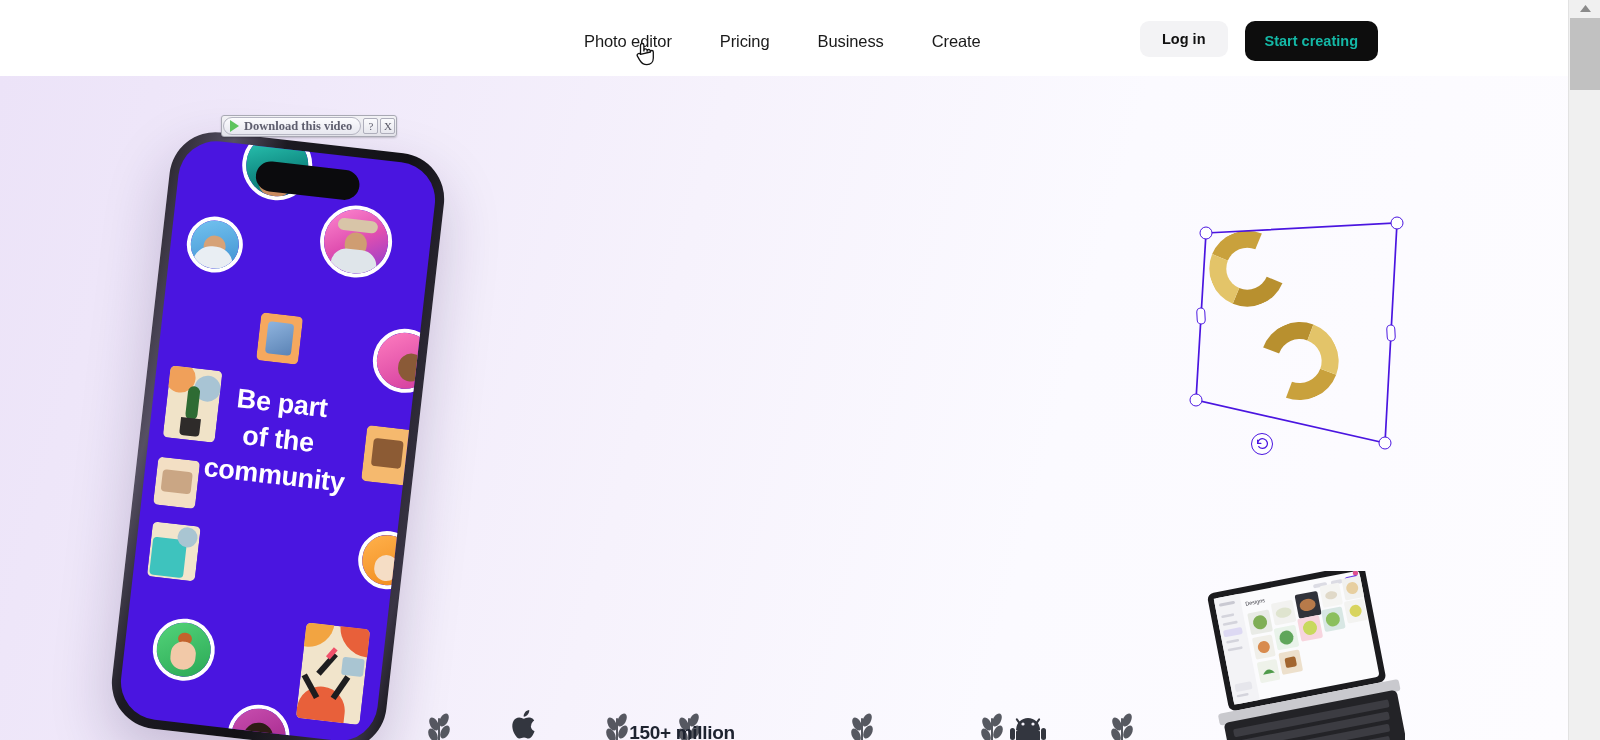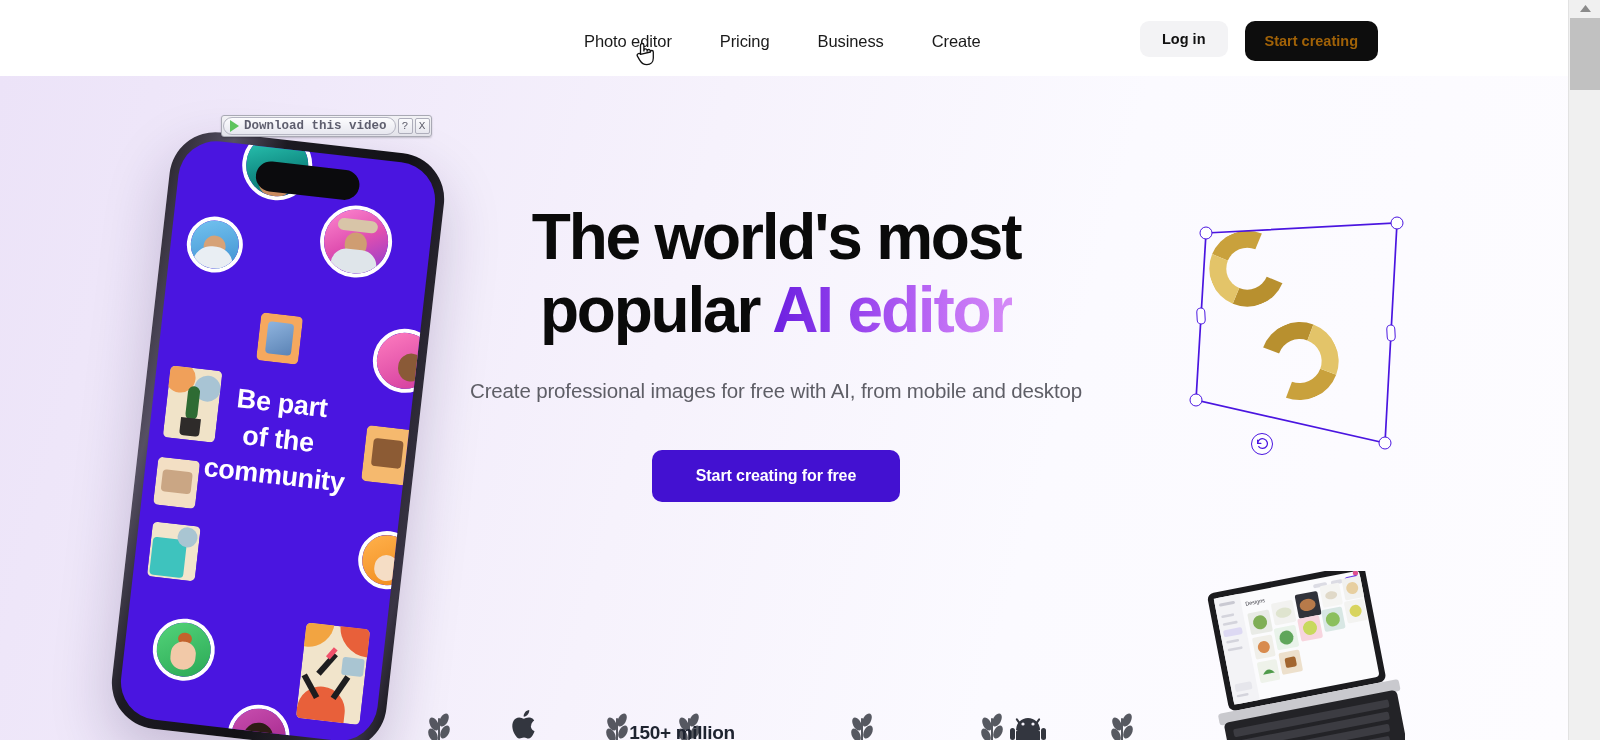--- a/index.html
+++ b/index.html
@@ -44,21 +44,21 @@
   #auth {
     position:absolute; right:190px; top:21px;
     display:flex; gap:17px;
   }
   #login-btn {
     background:#f3f3f5; color:#111; border:none; border-radius:9px;
     font-size:14.5px; font-weight:bold; padding:0 22px; height:36px;
     cursor:pointer; font-family:inherit;
   }
   #start-btn {
-    background:#0d0d0d; color:#a16207; border:none; border-radius:10px;
+    background:#0d0d0d; color:#14b8a6; border:none; border-radius:10px;
     font-size:14.5px; font-weight:bold; padding:0 20px; height:40px;
     cursor:pointer; font-family:inherit;
   }
 
   
   #hero {
     position:absolute; left:0; top:76px; width:1568px; height:664px;
     background:
       linear-gradient(105deg,#ece3f8 0%, #f0e9fa 18%, #f6f2fc 42%, #fbfaff 66%, #fdfcff 100%);
     overflow:hidden;
@@ -84,21 +84,21 @@
     font-size:16px; font-weight:bold; padding:0 44px; height:52px;
     cursor:pointer; font-family:inherit; letter-spacing:-0.1px;
   }
 
   
   #dlbadge {
     position:absolute; left:221px; top:115px; z-index:35;
     height:22px; display:flex; align-items:stretch;
     background:linear-gradient(#f2f2f5,#e3e3ea);
     border:1px solid #a9a9b4; border-radius:3px;
-    font-size:12.5px; font-family:Liberation Mono, monospace;
+    font-size:12.5px; font-family:Liberation Serif, serif;
     box-shadow:0 1px 2px rgba(0,0,0,.2);
   }
   #dl-main {
     display:flex; align-items:center; gap:5px; padding:0 8px 0 6px;
     background:linear-gradient(#fcfcfe,#e7e7ef);
     border:1px solid #b5b5c2; border-radius:10px; margin:1px;
     color:#5e5e6e; font-weight:bold; cursor:pointer;
   }
   #dl-play {
     width:0; height:0; border-left:9px solid #5ec45e;
@@ -307,31 +307,20 @@
             <div id="phone-copy">
               <div>Be part</div>
               <div>of the</div>
               <div>community</div>
             </div>
           </div>
         </div>
       </div>
     </div>
 
-    <div id="hero-text">
-      <h1 id="headline">
-        <span>The world's most</span><br>
-        <span>popular </span><span class="accent">AI editor</span>
-      </h1>
-      <p id="subhead">
-        <span>Create professional images for free with AI, from mobile</span>
-        <span>and desktop</span>
-      </p>
-      <button id="cta">Start creating for free</button>
-    </div>
 
     <div id="earrings">
       <div id="ear-img">
         <div class="hoop" style="left:38px; top:42px; width:76px; height:76px; transform:rotate(-28deg);"></div>
         <div class="hoop" style="left:98px; top:128px; width:78px; height:78px; transform:rotate(150deg);"></div>
       </div>
       <svg id="selbox" viewBox="0 0 270 280">
         <polygon points="56,57 247,47 235,267 46,224" fill="none" stroke="#4a15e0" stroke-width="1.7"></polygon>
       </svg>
       <div class="handle" style="left:56px;  top:57px;"></div>

